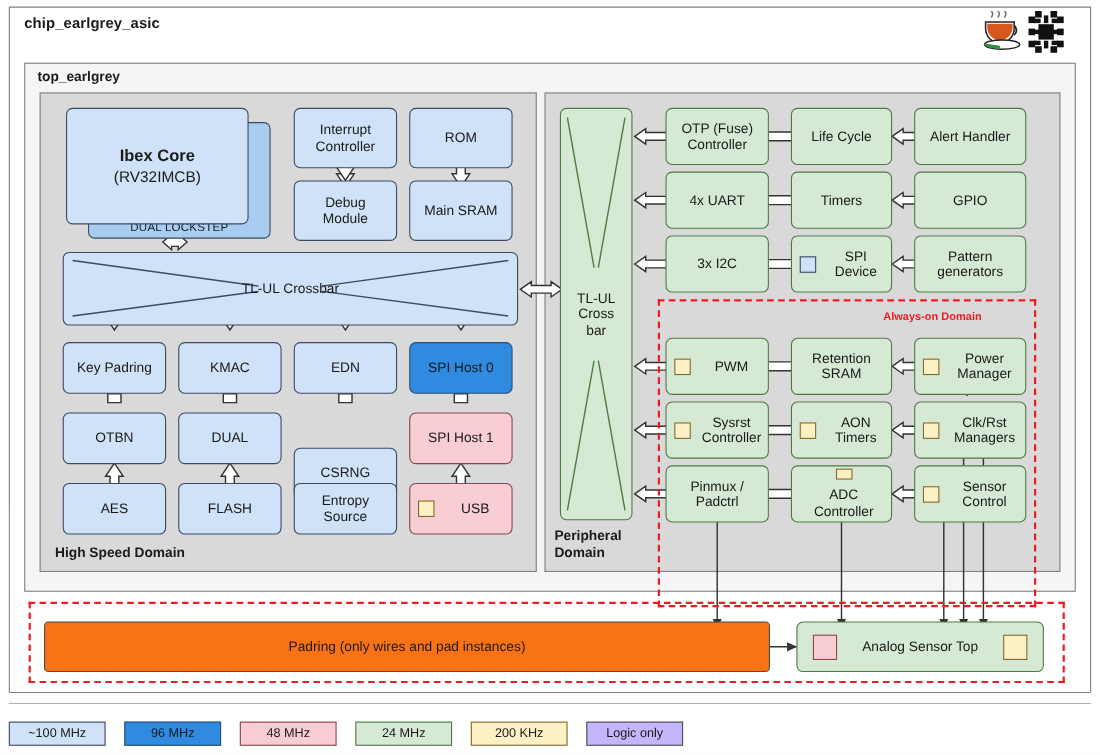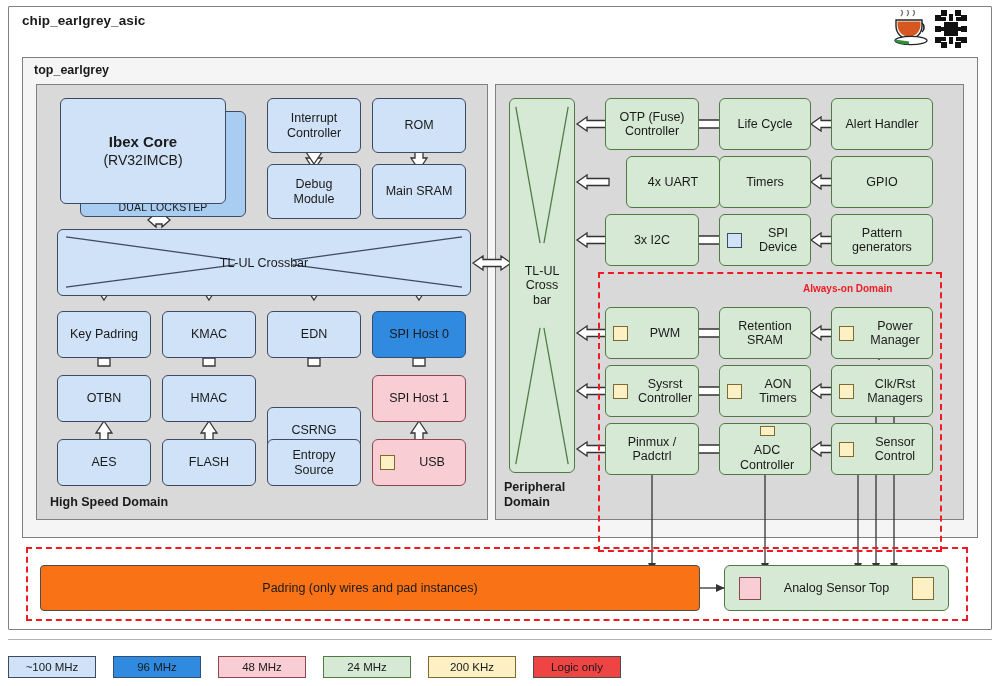--- a/index.html
+++ b/index.html
@@ -270,21 +270,21 @@
     <span>EDN</span>
     </div>
   <div class="abs blk blue96" style="left:372px;top:311px;width:94px;height:47px;">
     <span>SPI Host 0</span>
     </div>
 
   <div class="abs blk blue" style="left:57px;top:375px;width:94px;height:47px;">
     <span>OTBN</span>
     </div>
   <div class="abs blk blue" style="left:162px;top:375px;width:94px;height:47px;">
-    <span>HMAC</span>
+    <span>DUAL</span>
     </div>
   <div class="abs blk blue" style="left:267px;top:375px;width:94px;height:47px;margin-top:32px;">
     <span>CSRNG</span>
     </div>
   <div class="abs blk pink" style="left:372px;top:375px;width:94px;height:47px;">
     <span>SPI Host 1</span>
     </div>
 
   <div class="abs blk blue" style="left:57px;top:439px;width:94px;height:47px;">
     <span>AES</span>
@@ -325,21 +325,21 @@
   <div class="abs blk green" style="left:605px;top:98px;width:94px;height:52px;">
     <span>OTP (Fuse)<br>Controller</span>
     </div>
   <div class="abs blk green" style="left:719px;top:98px;width:92px;height:52px;">
     <span>Life Cycle</span>
     </div>
   <div class="abs blk green" style="left:831px;top:98px;width:102px;height:52px;">
     <span>Alert Handler</span>
     </div>
 
-  <div class="abs blk green" style="left:626px;top:156px;width:94px;height:52px;">
+  <div class="abs blk green" style="left:605px;top:156px;width:94px;height:52px;">
     <span>4x UART</span>
     </div>
   <div class="abs blk green" style="left:719px;top:156px;width:92px;height:52px;">
     <span>Timers</span>
     </div>
   <div class="abs blk green" style="left:831px;top:156px;width:102px;height:52px;">
     <span>GPIO</span>
     </div>
 
   <div class="abs blk green" style="left:605px;top:214px;width:94px;height:52px;">
@@ -415,17 +415,17 @@
     </div>
   <div class="abs legend-item" style="left:218px;top:656px;width:88px;background:#f8cdd3;border-color:#8a4850;">
     <span>48 MHz</span>
     </div>
   <div class="abs legend-item" style="left:323px;top:656px;width:88px;background:#d6e9d4;border-color:#4f7a46;">
     <span>24 MHz</span>
     </div>
   <div class="abs legend-item" style="left:428px;top:656px;width:88px;background:#fdf0c4;border-color:#7d6a30;">
     <span>200 KHz</span>
     </div>
-  <div class="abs legend-item" style="left:533px;top:656px;width:88px;background:#ef4444;border-color:#4d4d4d;">
+  <div class="abs legend-item" style="left:533px;top:656px;width:88px;background:#c4b5fd;border-color:#4d4d4d;">
     <span>Logic only</span>
     </div>
 
 </div>
 
 </body></html>

